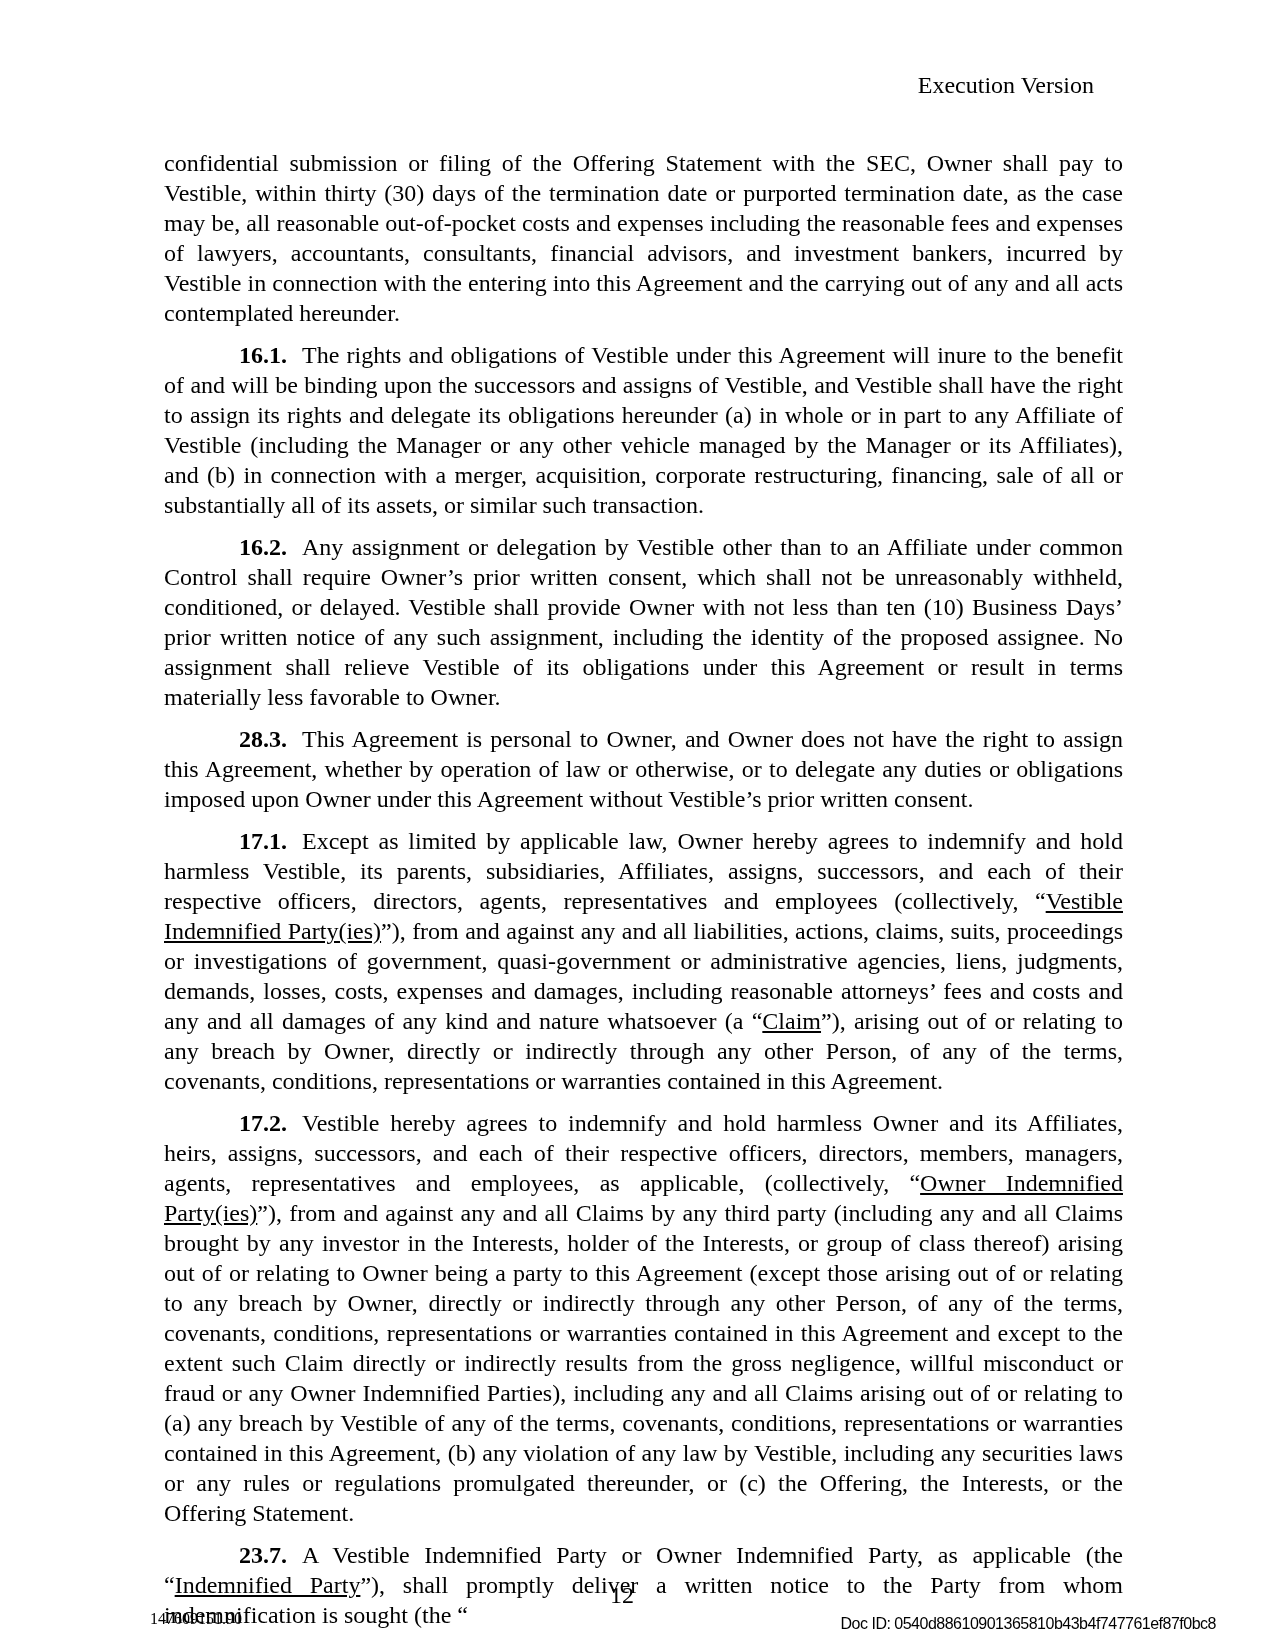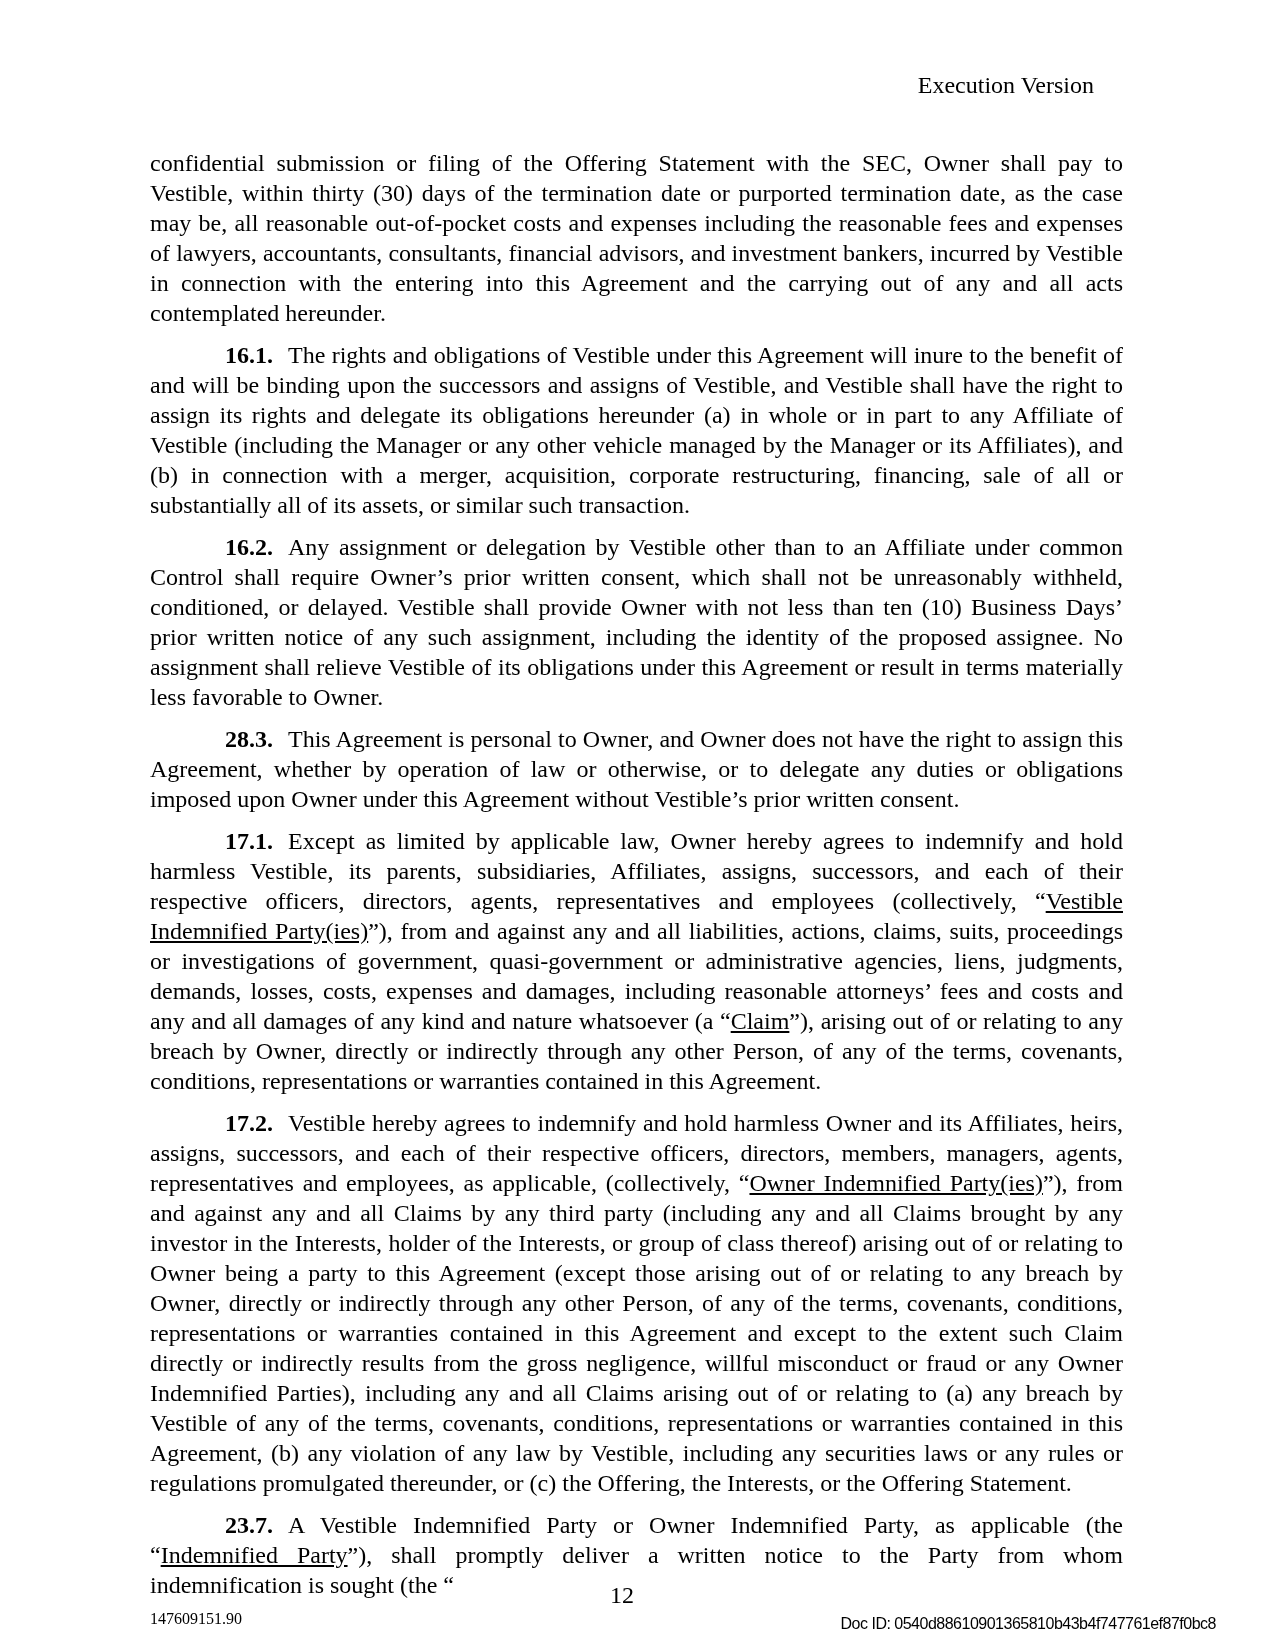--- a/index.html
+++ b/index.html
@@ -13,21 +13,21 @@
     line-height:30px;
     overflow:hidden;
   }
   .exec-version {
     position:absolute; top:70px; left:150px; right:152px;
     text-align:right;
   }
   .content {
     position:absolute; top:148px; left:150px; width:973px;
   }
-  .para { margin:12px 0 0 0; text-align:justify; }
+  .para { margin:12px 0 0 14px; text-align:justify; }
   .para:first-child { margin-top:0; }
   .heading { font-weight:bold; text-align:left; }
   .heading .num { display:inline-block; width:75px; font-weight:bold; }
   .heading .hlabel { text-decoration:underline; }
   .clause { text-indent:75px; }
   .clause .num { display:inline-block; width:63px; text-indent:0; font-weight:bold; }
   .u { text-decoration:underline; }
   .footer-file {
     position:absolute; left:150px; top:1610px;
     font-size:16px; line-height:18px;

